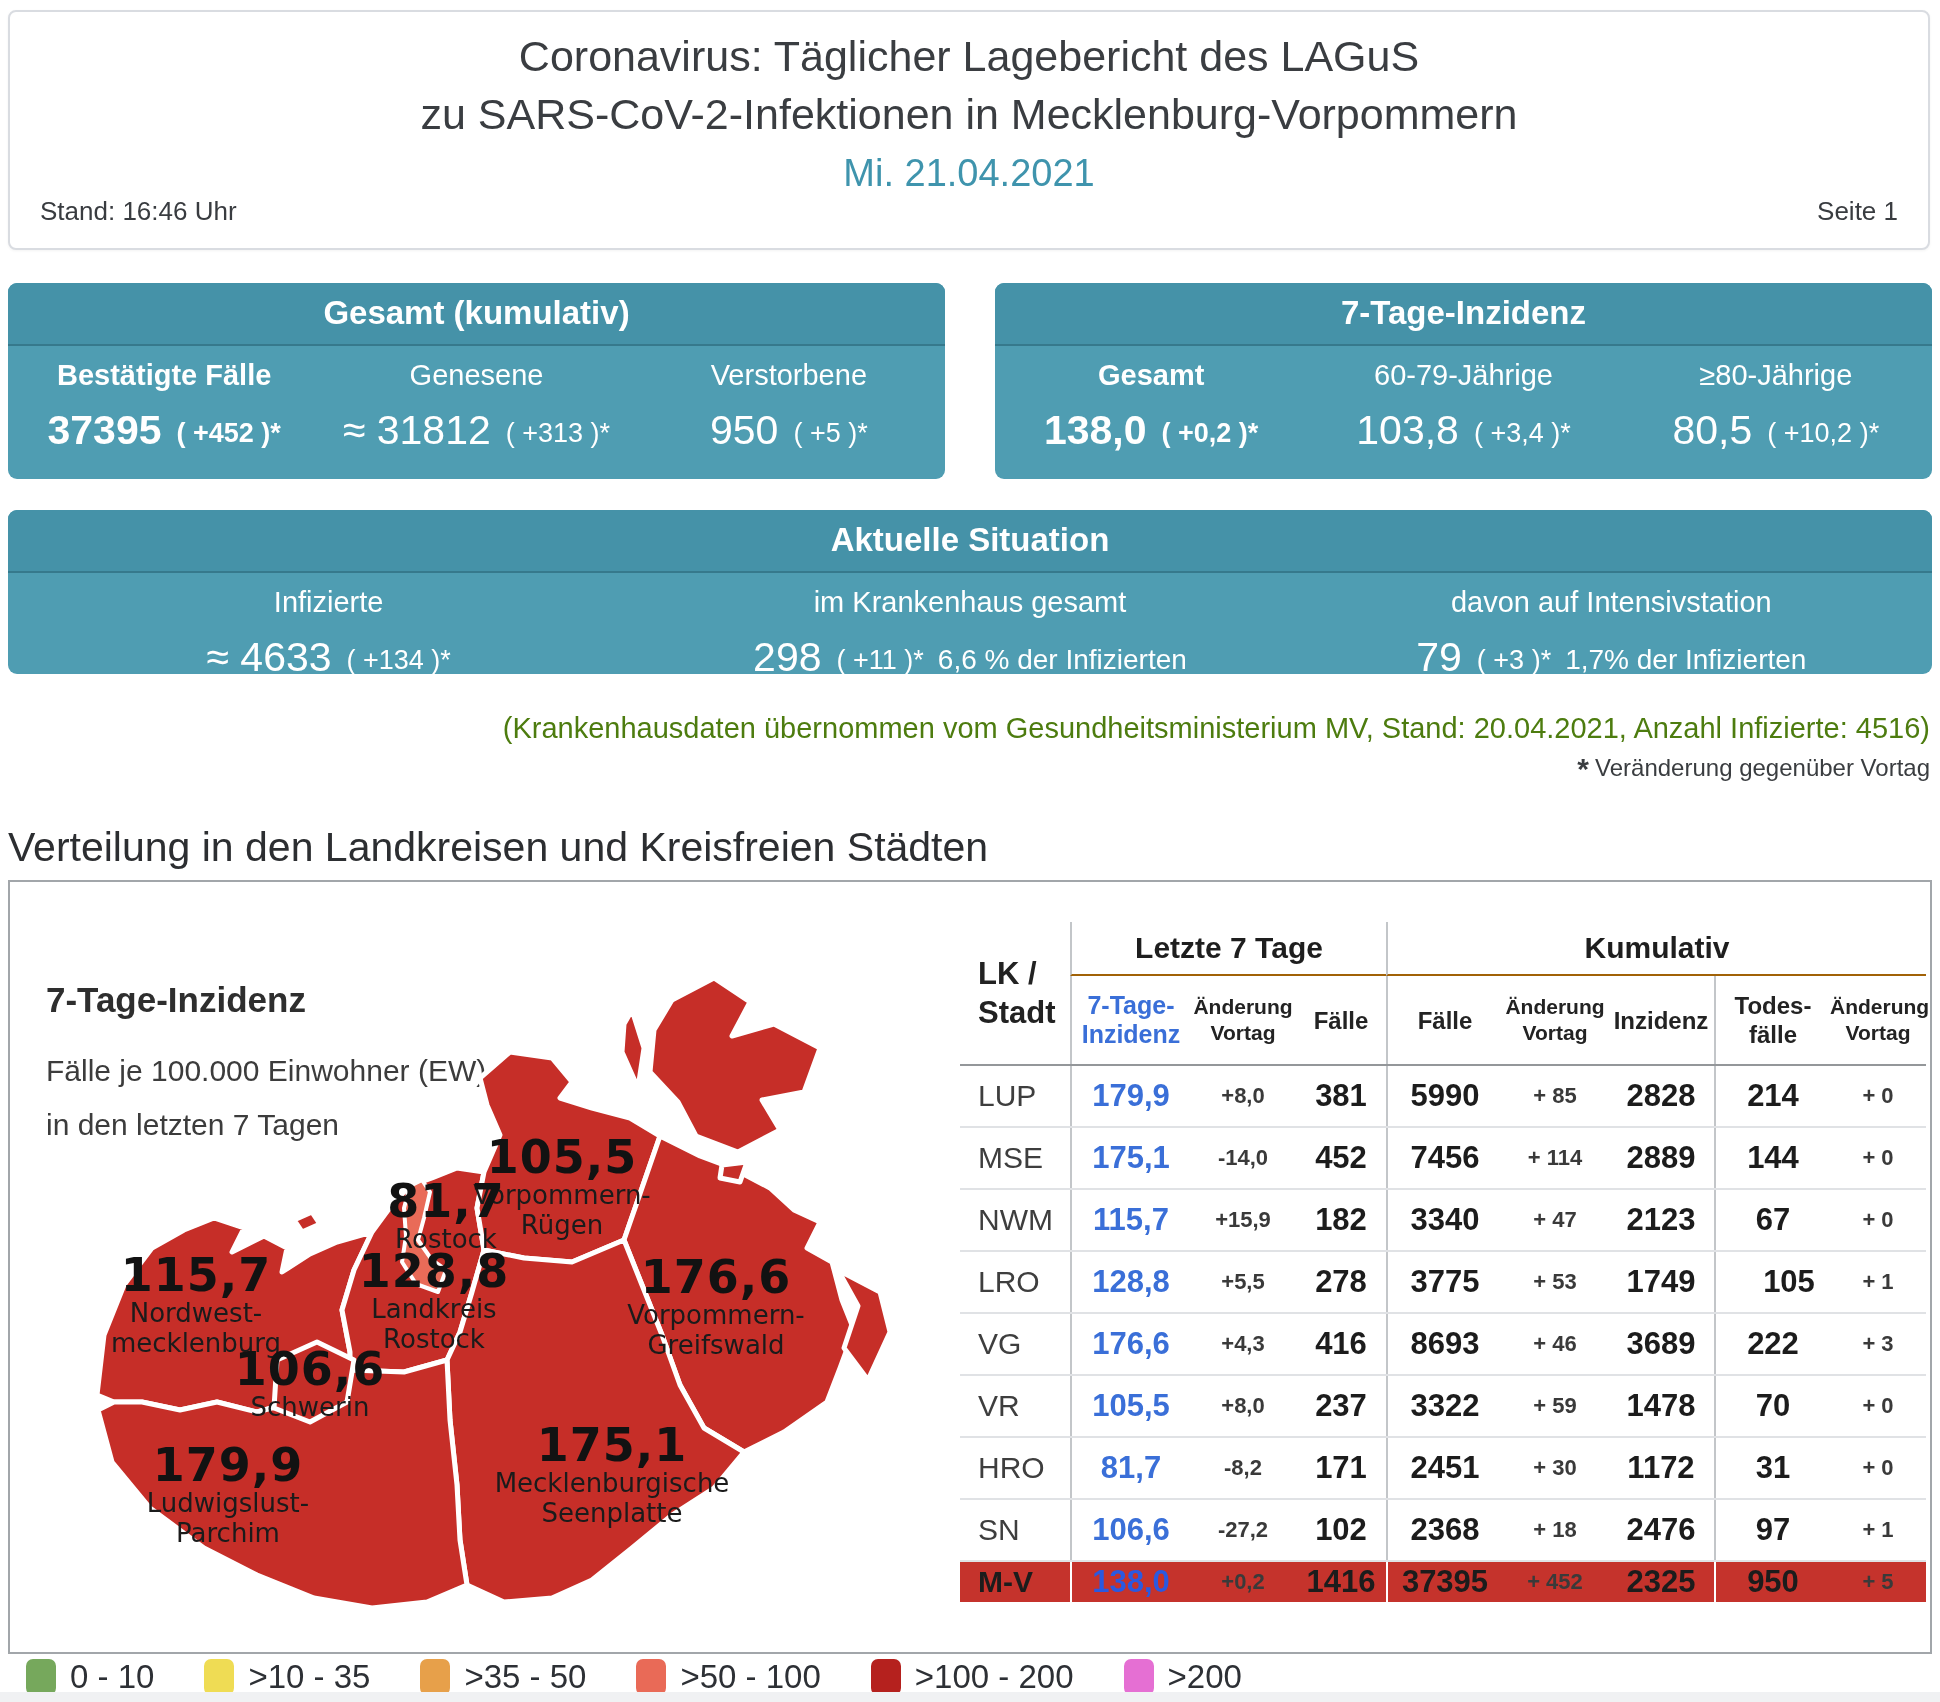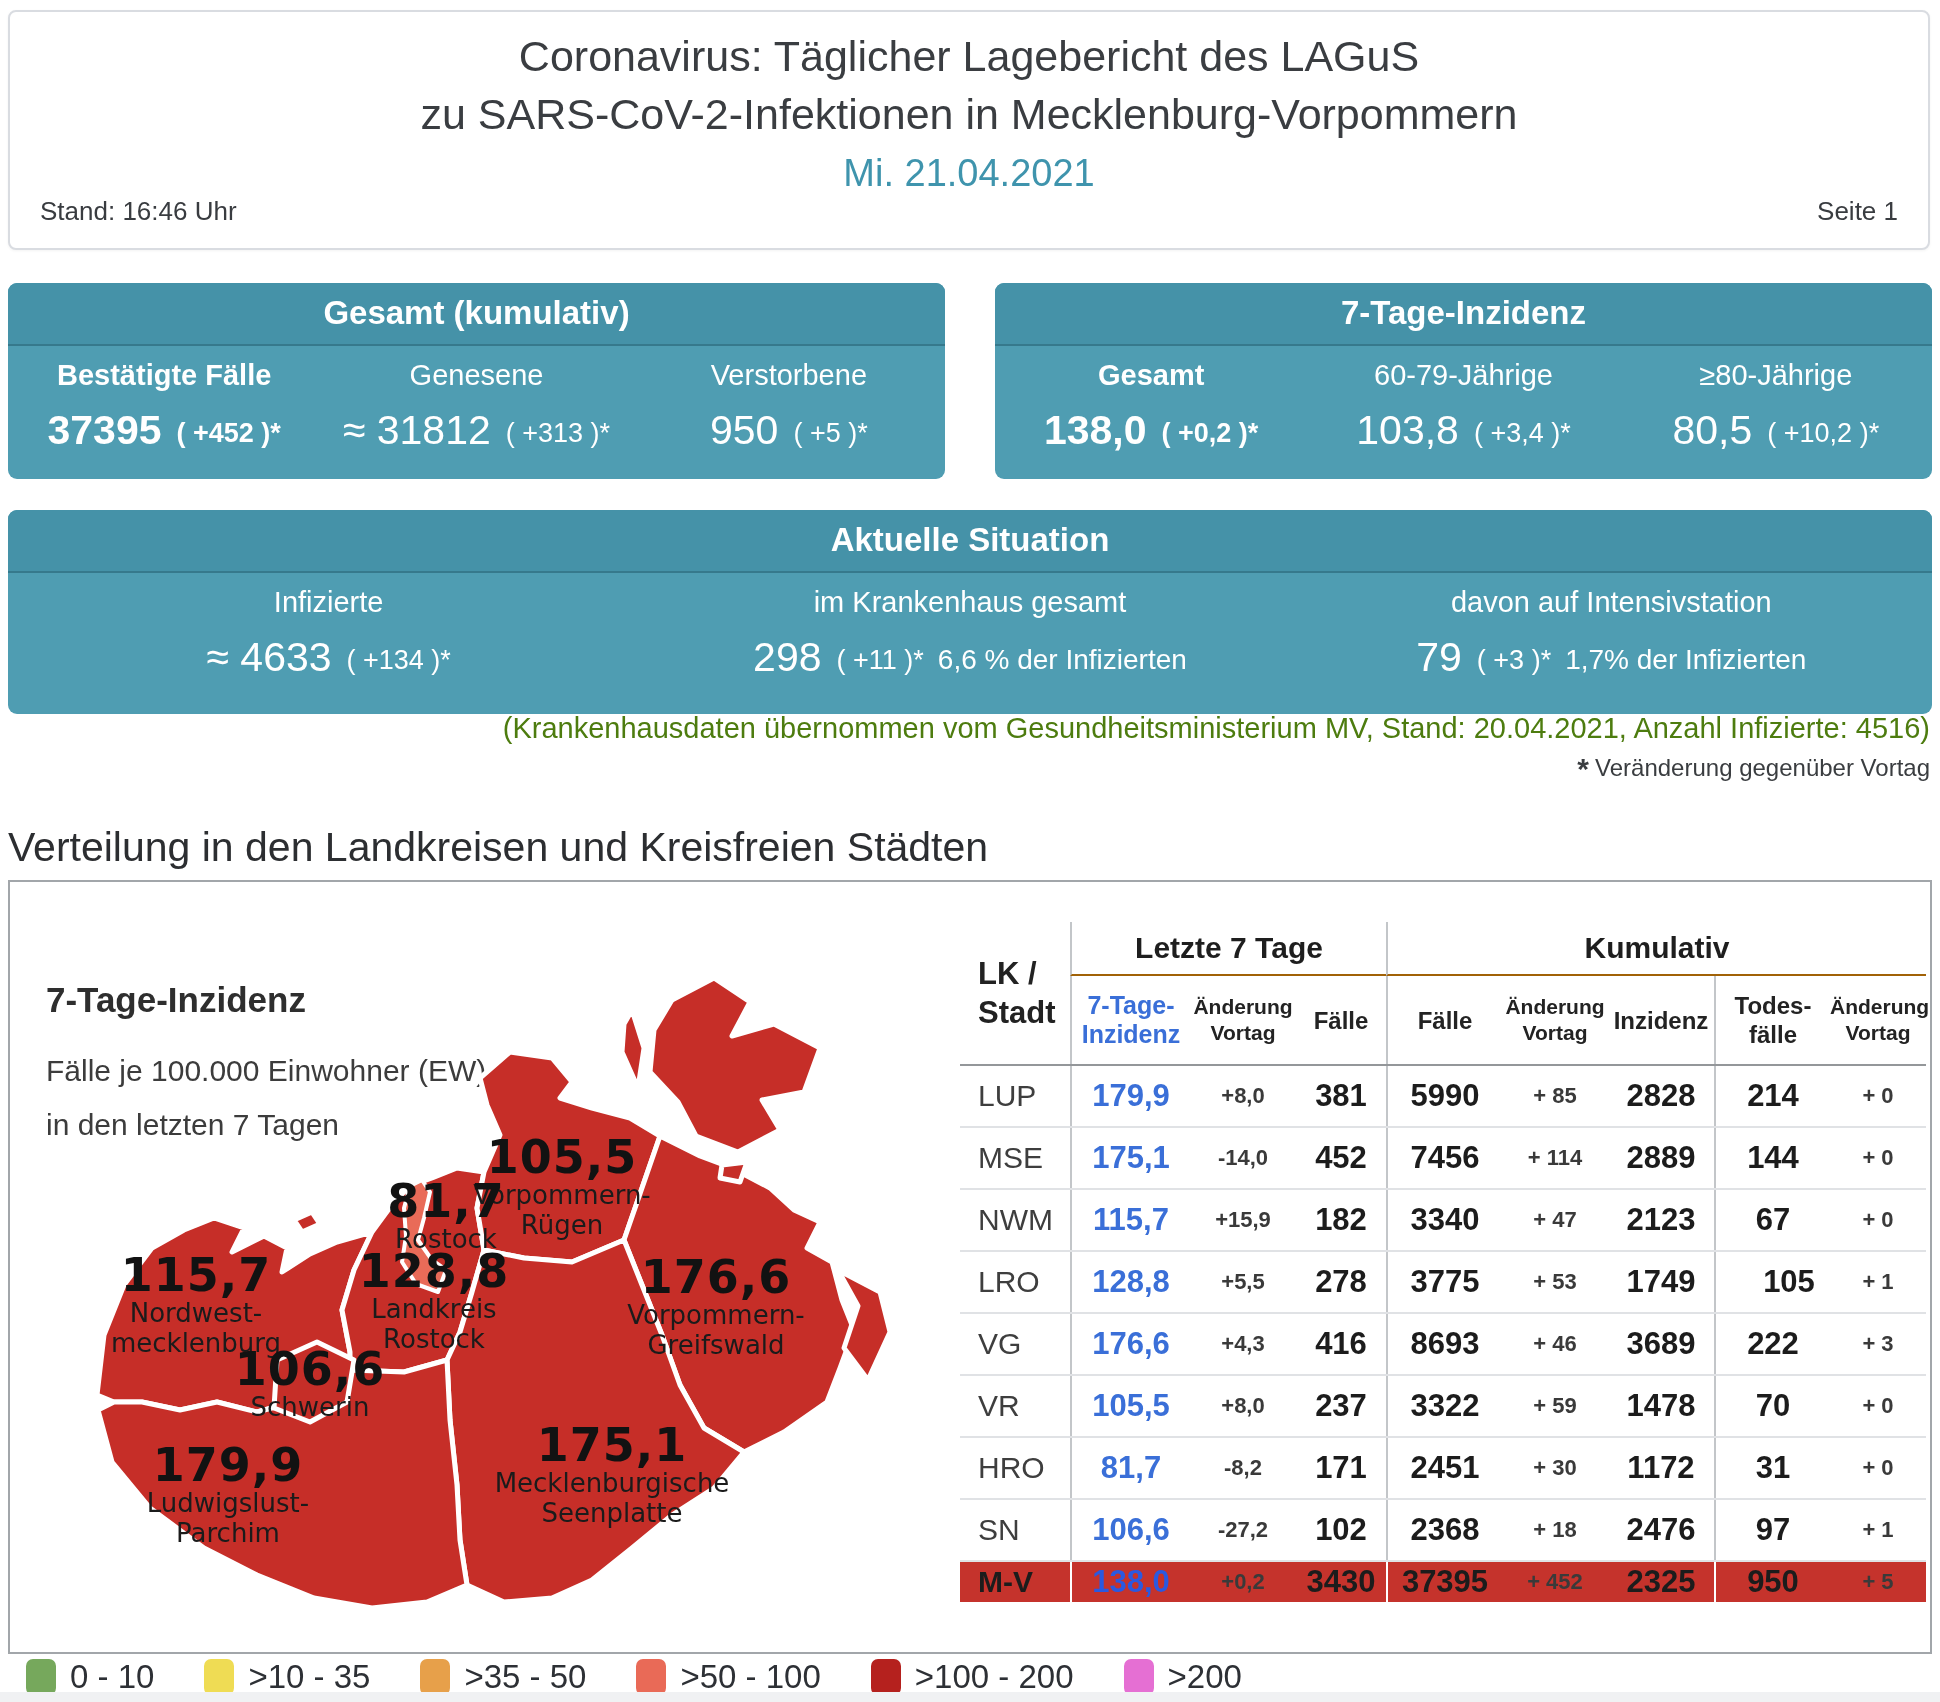--- a/index.html
+++ b/index.html
@@ -12,21 +12,21 @@
   .title-line{position:absolute;left:0;width:100%;text-align:center;font-size:43px;font-weight:400;color:#3a3d41;}
   .t1{top:20px}.t2{top:78px}
   .date-line{position:absolute;left:0;top:140px;width:100%;text-align:center;font-size:38px;color:#3f94ad;}
   .stand{position:absolute;left:30px;top:184px;font-size:26px;color:#393c40;}
   .seite{position:absolute;right:30px;top:184px;font-size:26px;color:#393c40;}
 
   
   .sbox{position:absolute;border-radius:9px;background:#4f9db2;overflow:hidden;}
   .sbox.left{left:8px;top:283px;width:937px;height:196px;}
   .sbox.right{left:995px;top:283px;width:937px;height:196px;}
-  .sbox.wide{left:8px;top:510px;width:1924px;height:204px;}
+  .sbox.wide{left:8px;top:510px;width:1924px;height:164px;}
   .sbox-head{height:61px;background:#4592a8;border-bottom:2px solid rgba(25,75,90,.35);
              color:#fff;font-size:33px;font-weight:700;text-align:center;line-height:59px;}
   .sbox-body{display:flex;}
   .stat{flex:1;text-align:center;color:#fff;padding-top:13px;}
   .stat-label{font-size:29px;}
   .stat-line{margin-top:15px;font-size:27px;white-space:nowrap;}
   .stat-line .big{font-size:41px;vertical-align:-2px;}
   .stat-line .extra{font-size:28px;margin-left:14px;}
   .stat.emph .stat-label{font-weight:700;}
   .stat.emph .big{font-weight:700;}
@@ -344,21 +344,21 @@
         <div class="cell c-num bl" style="align-self: stretch; display: flex; align-items: center; justify-content: center;">2368</div>
         <div class="cell c-delta" style="align-self: stretch; display: flex; align-items: center; justify-content: center;">+ 18</div>
         <div class="cell c-num" style="align-self: stretch; display: flex; align-items: center; justify-content: center;">2476</div>
         <div class="cell c-num bl" style="align-self: stretch; display: flex; align-items: center; justify-content: center;">97</div>
         <div class="cell c-delta" style="align-self: stretch; display: flex; align-items: center; justify-content: center;">+ 1</div>
       </div>
       <div class="trow mv">
         <div class="cell c-code" style="align-self: stretch; display: flex; align-items: center; justify-content: flex-start;">M-V</div>
         <div class="cell c-blue bl" style="align-self: stretch; display: flex; align-items: center; justify-content: center;">138,0</div>
         <div class="cell c-delta" style="align-self: stretch; display: flex; align-items: center; justify-content: center;">+0,2</div>
-        <div class="cell c-num" style="align-self: stretch; display: flex; align-items: center; justify-content: center;">3430</div>
+        <div class="cell c-num" style="align-self: stretch; display: flex; align-items: center; justify-content: center;">1416</div>
         <div class="cell c-num bl" style="align-self: stretch; display: flex; align-items: center; justify-content: center;">37395</div>
         <div class="cell c-delta" style="align-self: stretch; display: flex; align-items: center; justify-content: center;">+ 452</div>
         <div class="cell c-num" style="align-self: stretch; display: flex; align-items: center; justify-content: center;">2325</div>
         <div class="cell c-num bl" style="align-self: stretch; display: flex; align-items: center; justify-content: center;">950</div>
         <div class="cell c-delta" style="align-self: stretch; display: flex; align-items: center; justify-content: center;">+ 5</div>
       </div>
     </div>
 </div>
 
 <div class="legend">

